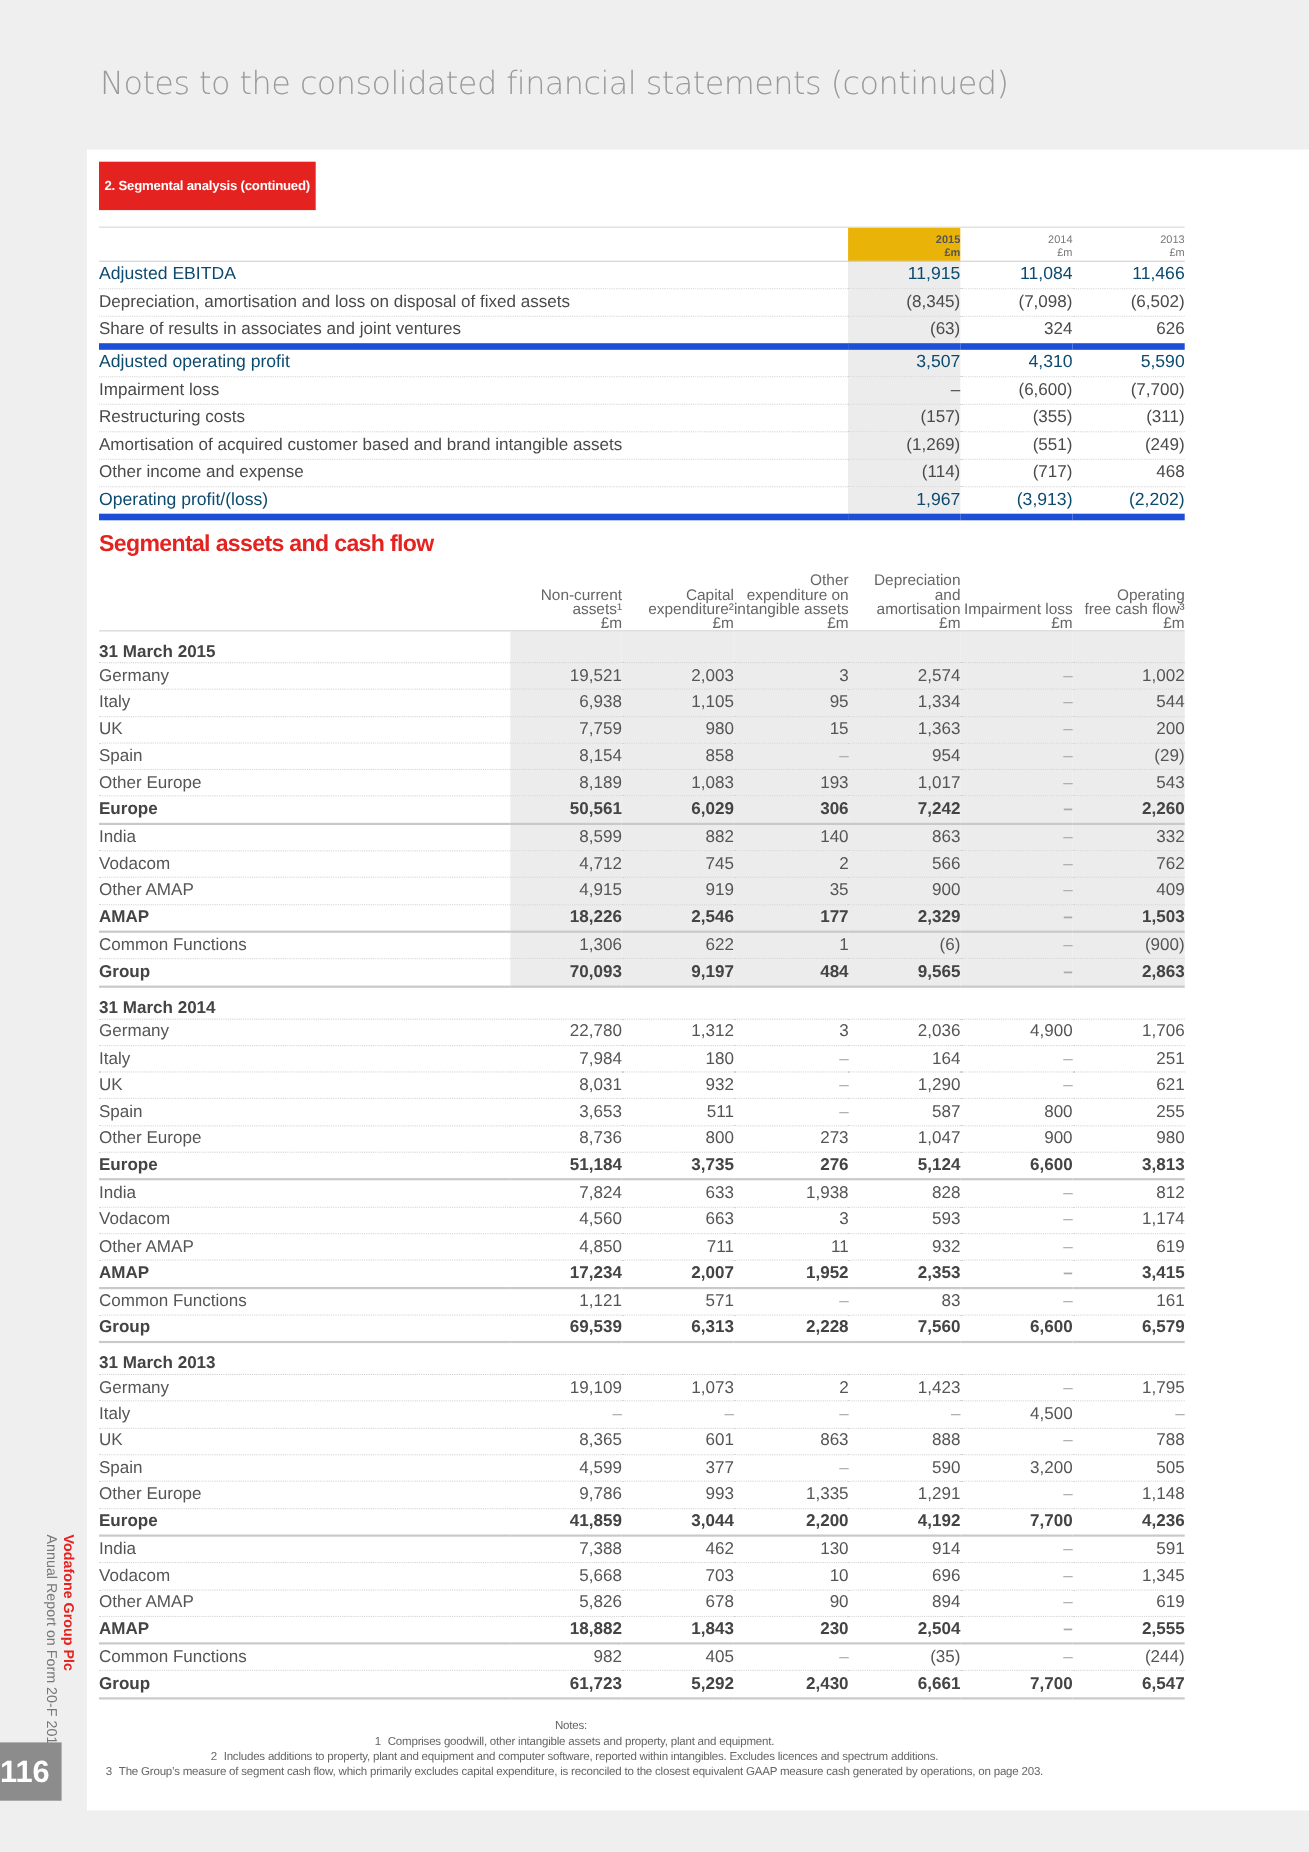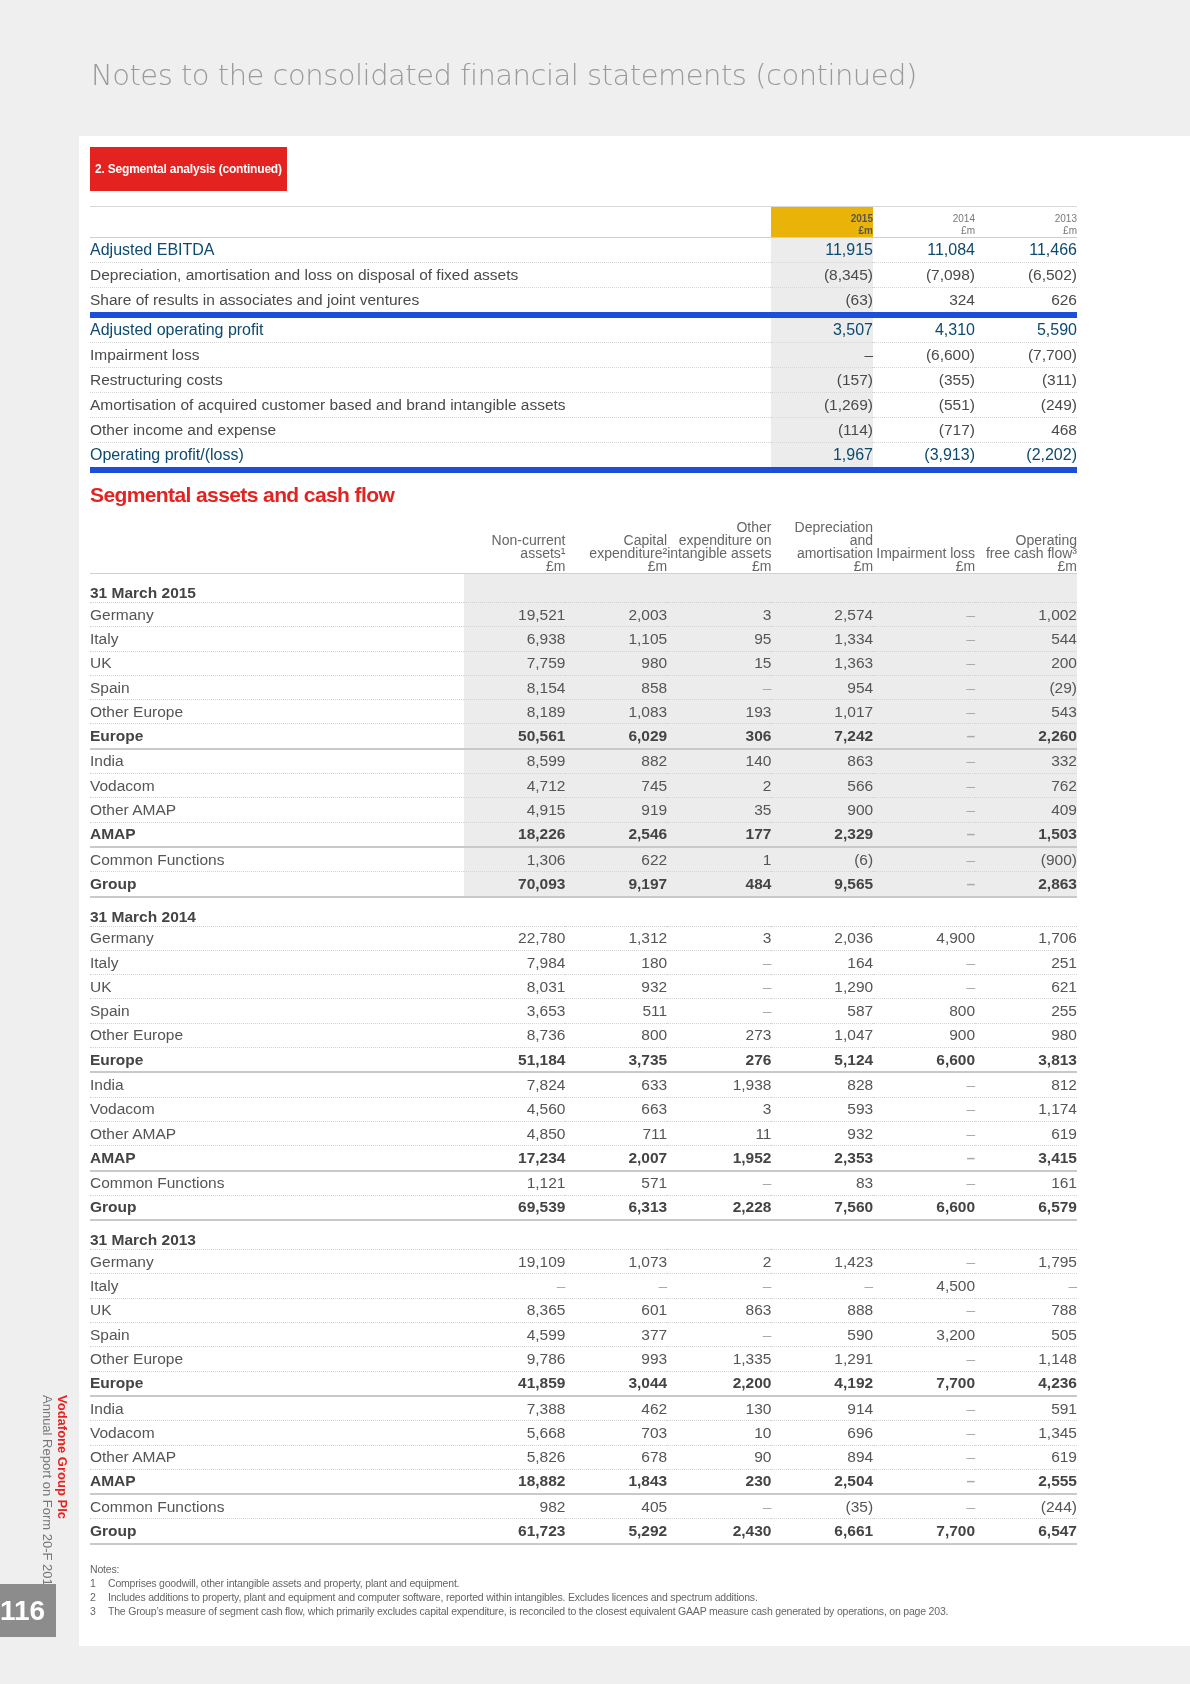--- a/index.html
+++ b/index.html
@@ -54,21 +54,21 @@
   .t2 { left:90px; top:515px; width:987px; }
   .t2 td.lbl { width:377px; }
   .t2 td.num { width:102px; text-align:right; }
   .t2 tr.hdr td { font-size:14px; vertical-align:bottom; line-height:13px; height:58px; color:#666; border-bottom:1px solid #d0d0d0; }
   .t2 tr.r td { border-bottom:1px dotted #d4d4d4; height:23.3px; font-weight:300; color:#555; }
   .t2 tr.sub td { font-weight:bold; color:#444; }
   .t2 tr.subline td { border-bottom:2px solid #c9c9c9; }
   .t2 tr.period td { font-weight:bold; color:#444; height:28px; vertical-align:bottom; border-bottom:1px dotted #cfcfcf; }
   .t2 td.shade { background:#ececec; }
   .notes {
-    position:absolute; left:90px; top:1562px; font-size:10.5px; color:#666; line-height:14px; letter-spacing:-0.2px;
+    position:absolute; left:90px; top:1562px; font-size:10.5px; color:#666; line-height:14px; letter-spacing:-0.2px;text-align:center;
   }
   .notes .n { display:inline-block; width:18px; }
 </style>
 </head>
 <body>
 
 <div class="page-title">Notes to the consolidated financial statements (continued)</div>
 <div class="content"></div>
 <div class="bottom-band"></div>
 

